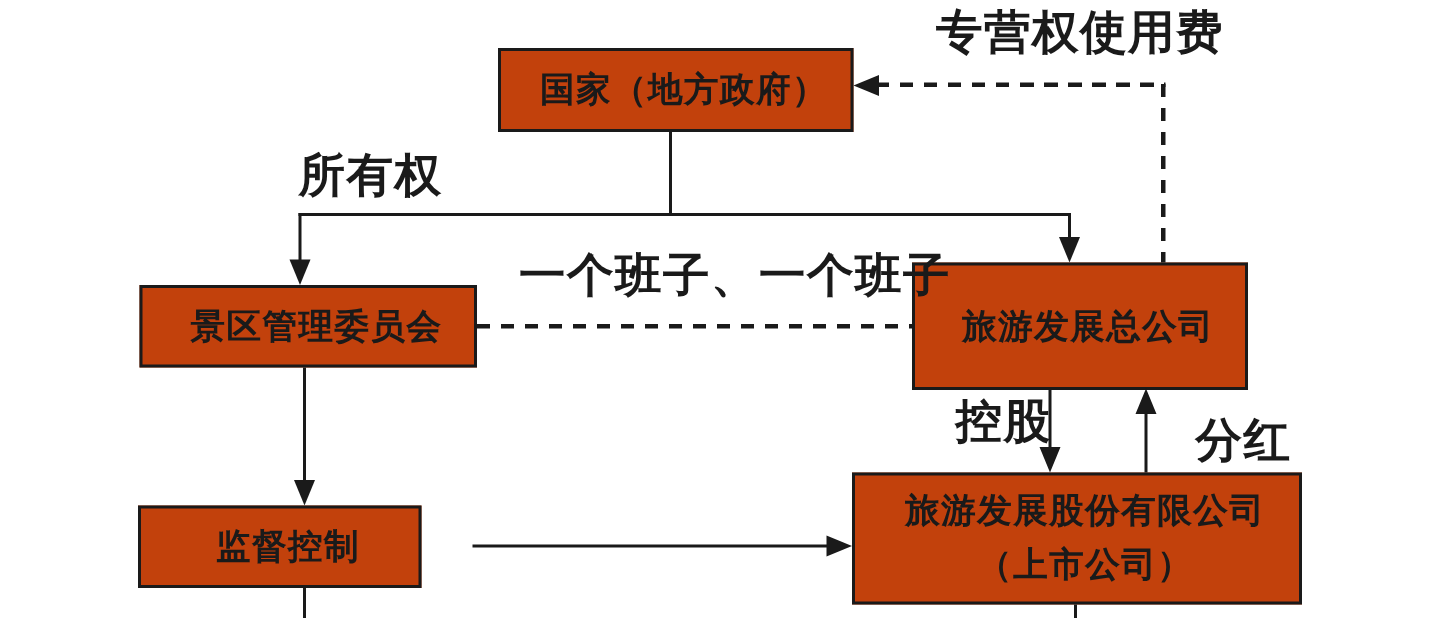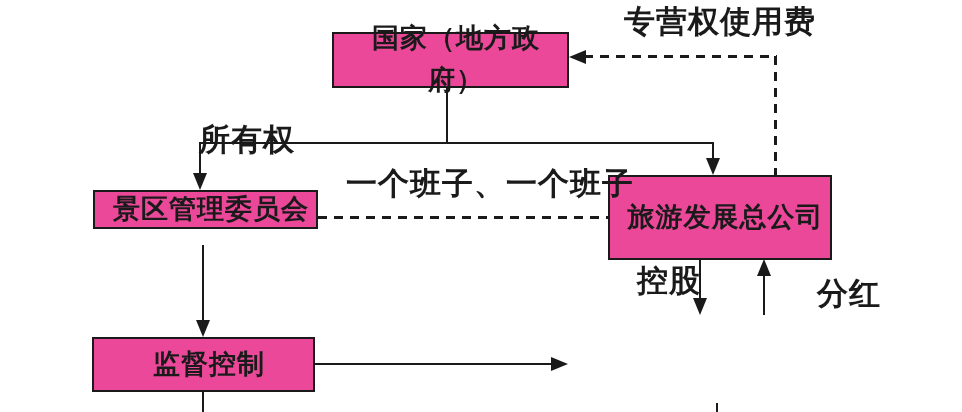--- a/index.html
+++ b/index.html
@@ -12,27 +12,27 @@
     width: 962px;
     height: 412px;
     background: #ffffff;
     overflow: hidden;
     font-family: "Liberation Serif", "DejaVu Serif", serif;
     color: #1a1a1a;
   }
   .node {
     position: absolute;
     border: 2px solid #1a1a1a;
-    background: #ec4899;
+    background: #c2410c;
     display: flex;
     flex-direction: column;
     align-items: center;
     justify-content: center;
     text-align: center;
-    font-size: 27px;
+    font-size: 23px;
     font-weight: bold;
     letter-spacing: 1px;
     line-height: 1.55;
     box-sizing: border-box;
     padding-left: 11px;
   }
   .edge-label {
     position: absolute;
     font-size: 31px;
     font-weight: bold;
@@ -81,38 +81,42 @@
 </style>
 </head>
 <body>
 
 <div id="stage">
 
   <div class="node" style="left:332px; top:32px; width:237px; height:56px;">
     <span>国家（地方政府）</span>
   </div>
 
-  <div class="node" style="left:93px; top:190px; width:225px; height:39px;">
+  <div class="node" style="left:93px; top:190px; width:225px; height:55px;">
     <span>景区管理委员会</span>
   </div>
 
   <div class="node" style="left:608px; top:175px; width:224px; height:85px;align-items:center;">
     <span>旅游发展总公司</span>
   </div>
 
-  <div class="node" style="left:92px; top:337px; width:223px; height:55px;">
+  <div class="node" style="left:92px; top:337px; width:189px; height:55px;">
     <span>监督控制</span>
   </div>
 
+  <div class="node" style="left:568px; top:315px; width:300px; height:88px;">
+    <span>旅游发展股份有限公司</span>
+    <span>（上市公司）</span>
+  </div>
 
   <div class="edge-label" style="left:624px; top:1px;">专营权使用费</div>
-  <div class="edge-label" style="left:199px; top:96px;margin-top:23px;">所有权</div>
+  <div class="edge-label" style="left:199px; top:96px;">所有权</div>
   <div class="edge-label" style="left:346px; top:163px;">一个班子、一个班子</div>
   <div class="edge-label" style="left:637px; top:260px;">控股</div>
-  <div class="edge-label" style="left:797px; top:273px;margin-left:20px;">分红</div>
+  <div class="edge-label" style="left:797px; top:273px;">分红</div>
 
   <div class="line" style="left:446px; top:88px; width:2px; height:55px;"></div>
 
   <div class="line" style="left:199px; top:142px; width:515px; height:2px;"></div>
 
   <div class="line" style="left:199px; top:142px; width:2px; height:34px;"></div>
   <div class="arrow down" style="left:193px; top:173px;"></div>
 
   <div class="line" style="left:712px; top:142px; width:2px; height:20px;"></div>
   <div class="arrow down" style="left:706px; top:158px;"></div>

